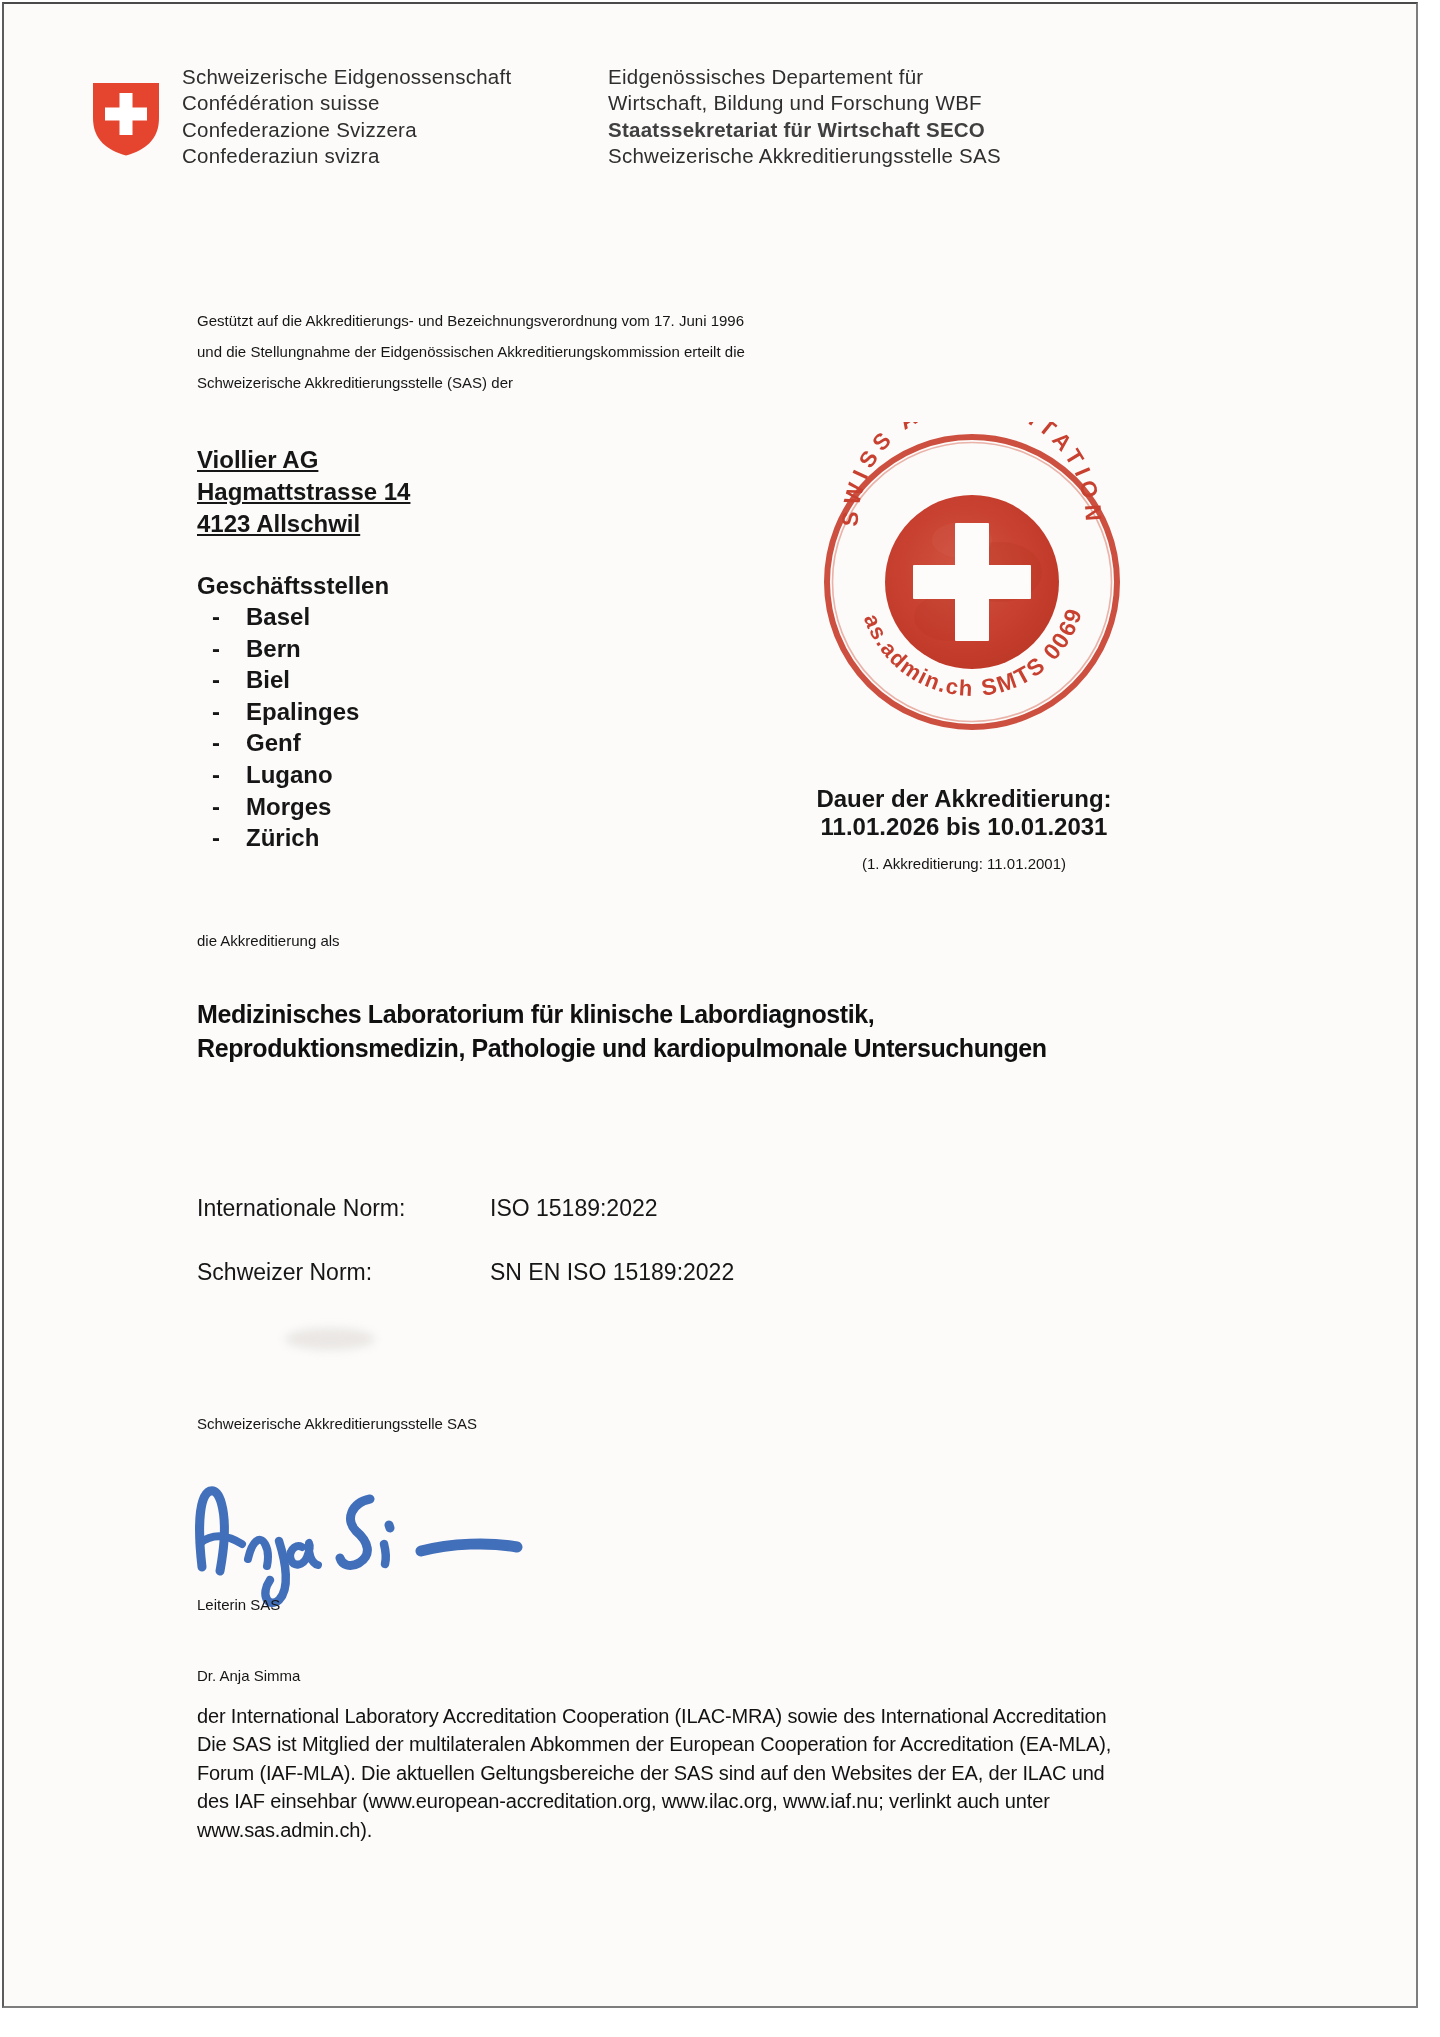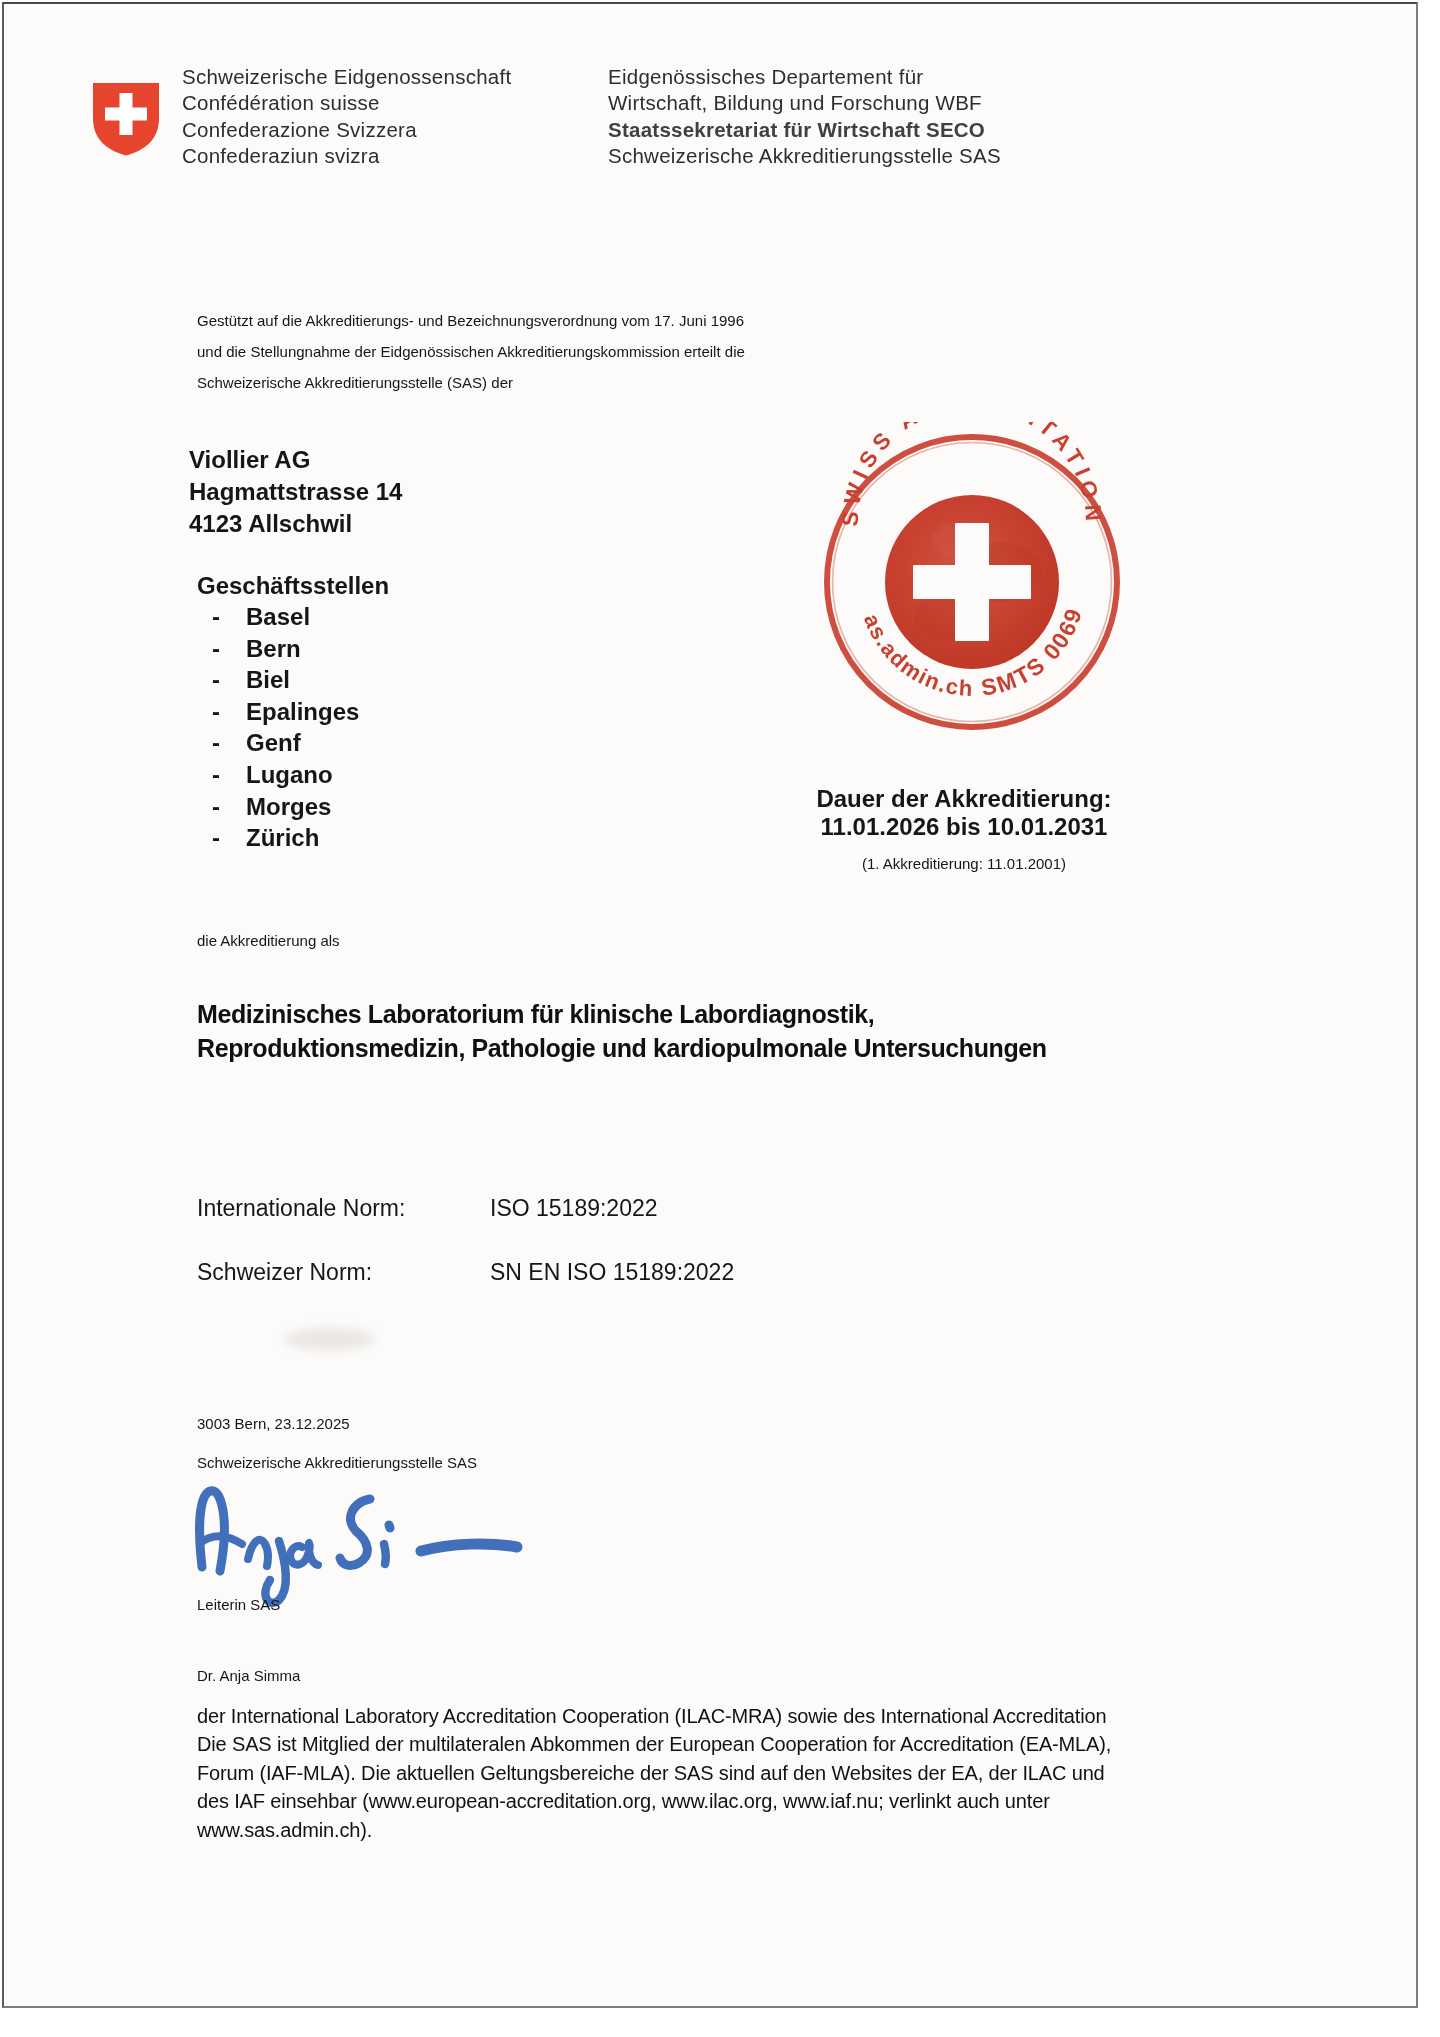--- a/index.html
+++ b/index.html
@@ -53,21 +53,21 @@
     <div class="b">Staatssekretariat für Wirtschaft SECO</div>
     <div>Schweizerische Akkreditierungsstelle SAS</div>
   </div>
 
   <div class="abs body-t" style="left:193px;top:302px;">
     <div>Gestützt auf die Akkreditierungs- und Bezeichnungsverordnung vom 17. Juni 1996</div>
     <div>und die Stellungnahme der Eidgenössischen Akkreditierungskommission erteilt die</div>
     <div>Schweizerische Akkreditierungsstelle (SAS) der</div>
   </div>
 
-  <div class="abs bold-t" style="left:185px;top:440px;line-height:32.2px;">
+  <div class="abs bold-t" style="left:193px;top:440px;line-height:32.2px;text-decoration:underline;">
     <div>Viollier AG</div>
     <div>Hagmattstrasse 14</div>
     <div>4123 Allschwil</div>
   </div>
 
   <div class="abs bold-t" style="left:193px;top:568px;">Geschäftsstellen</div>
   <div class="abs" style="left:193px;top:599px;">
     <div class="branch-row"><span class="dash">-</span><span>Basel</span></div>
     <div class="branch-row"><span class="dash">-</span><span>Bern</span></div>
     <div class="branch-row"><span class="dash">-</span><span>Biel</span></div>
@@ -121,21 +121,20 @@
   <div class="norm-row" style="top:1191px;">
     <span class="lbl">Internationale Norm:</span><span>ISO 15189:2022</span>
   </div>
   <div class="norm-row" style="top:1244px;margin-top:11px;">
     <span class="lbl">Schweizer Norm:</span><span>SN EN ISO 15189:2022</span>
   </div>
 
   <div class="smudge"></div>
 
   <div class="abs body-t" style="left:193px;top:1400px;line-height:39px;">
-    <div>3003 Bern, 23.12.2025</div>
     <div>Schweizerische Akkreditierungsstelle SAS</div>
   </div>
 
   <svg class="abs" style="left:180px;top:1467px;" width="480" height="170" viewBox="0 0 480 170">
     <g fill="none" stroke="#3465b6" stroke-linecap="round" stroke-linejoin="round" opacity="0.93">
       <path stroke-width="9" d="M 18 96 C 13 52 16 24 26 20 C 36 17 42 40 40 70 C 39 84 37 94 36 100"></path>
       <path stroke-width="8" d="M 16 72 C 29 62 44 64 58 73"></path>
       <path stroke-width="8" d="M 64 88 C 68 70 76 64 81 73 C 85 80 84 90 83 95"></path>
       <path stroke-width="8.5" d="M 95 70 C 102 92 106 118 95 129 C 84 138 76 124 86 109"></path>
       <path stroke-width="8" d="M 118 76 C 110 72 104 82 107 89 C 110 96 119 95 123 86 C 126 79 126 74 125 72 C 124 82 127 92 134 94"></path>

